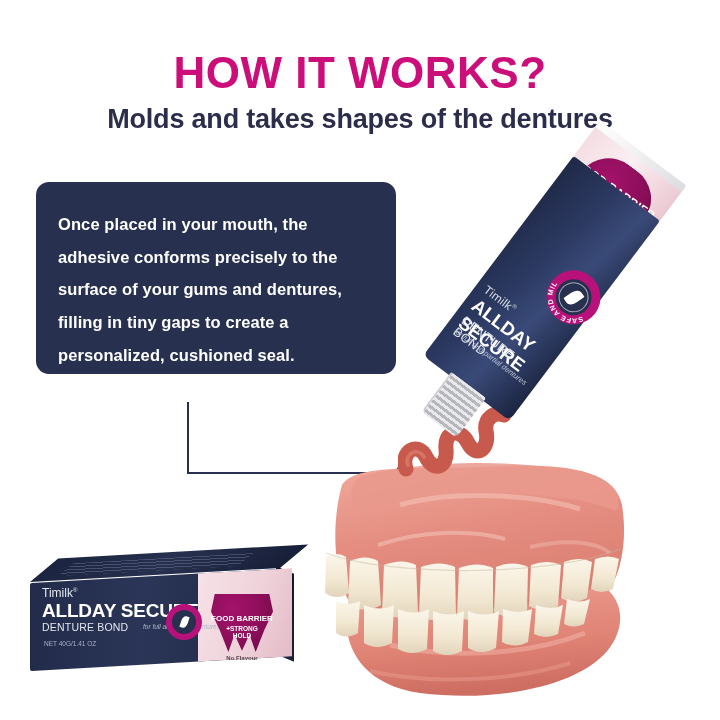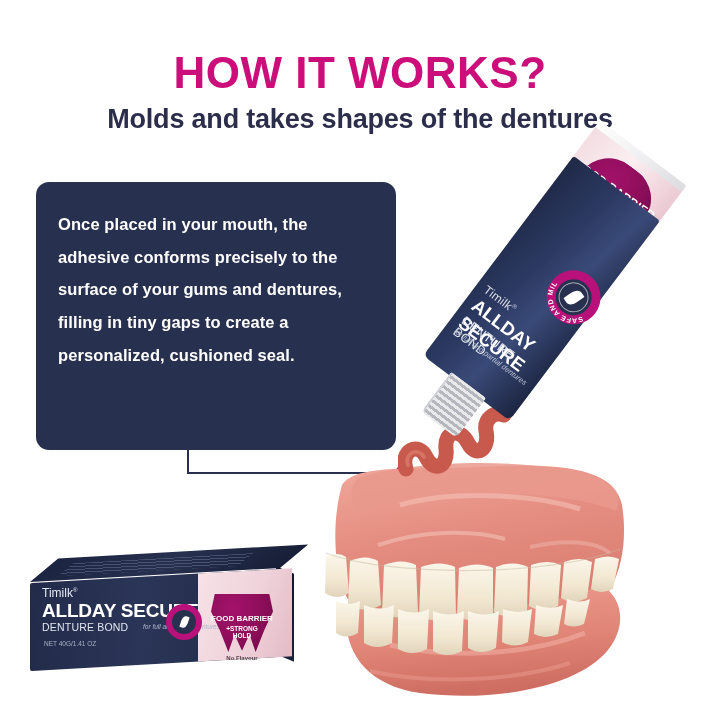--- a/index.html
+++ b/index.html
@@ -23,21 +23,21 @@
     position:absolute; left:0; top:84px; width:720px;
     text-align:center;
     font-size:27px; font-weight:bold;
     color:#2B2D4A;
     letter-spacing:-.2px;
   }
 
   
   .callout {
     position:absolute; left:36px; top:162px;
-    width:360px; height:268px;
+    width:360px; height:192px;
     background:#27304E;
     border-radius:13px;
     padding:26px 40px 0 22px;
   }
   .callout p {
     color:#ffffff; font-size:16.5px; font-weight:bold;
     line-height:1.98; letter-spacing:.1px;
   }
 
   

